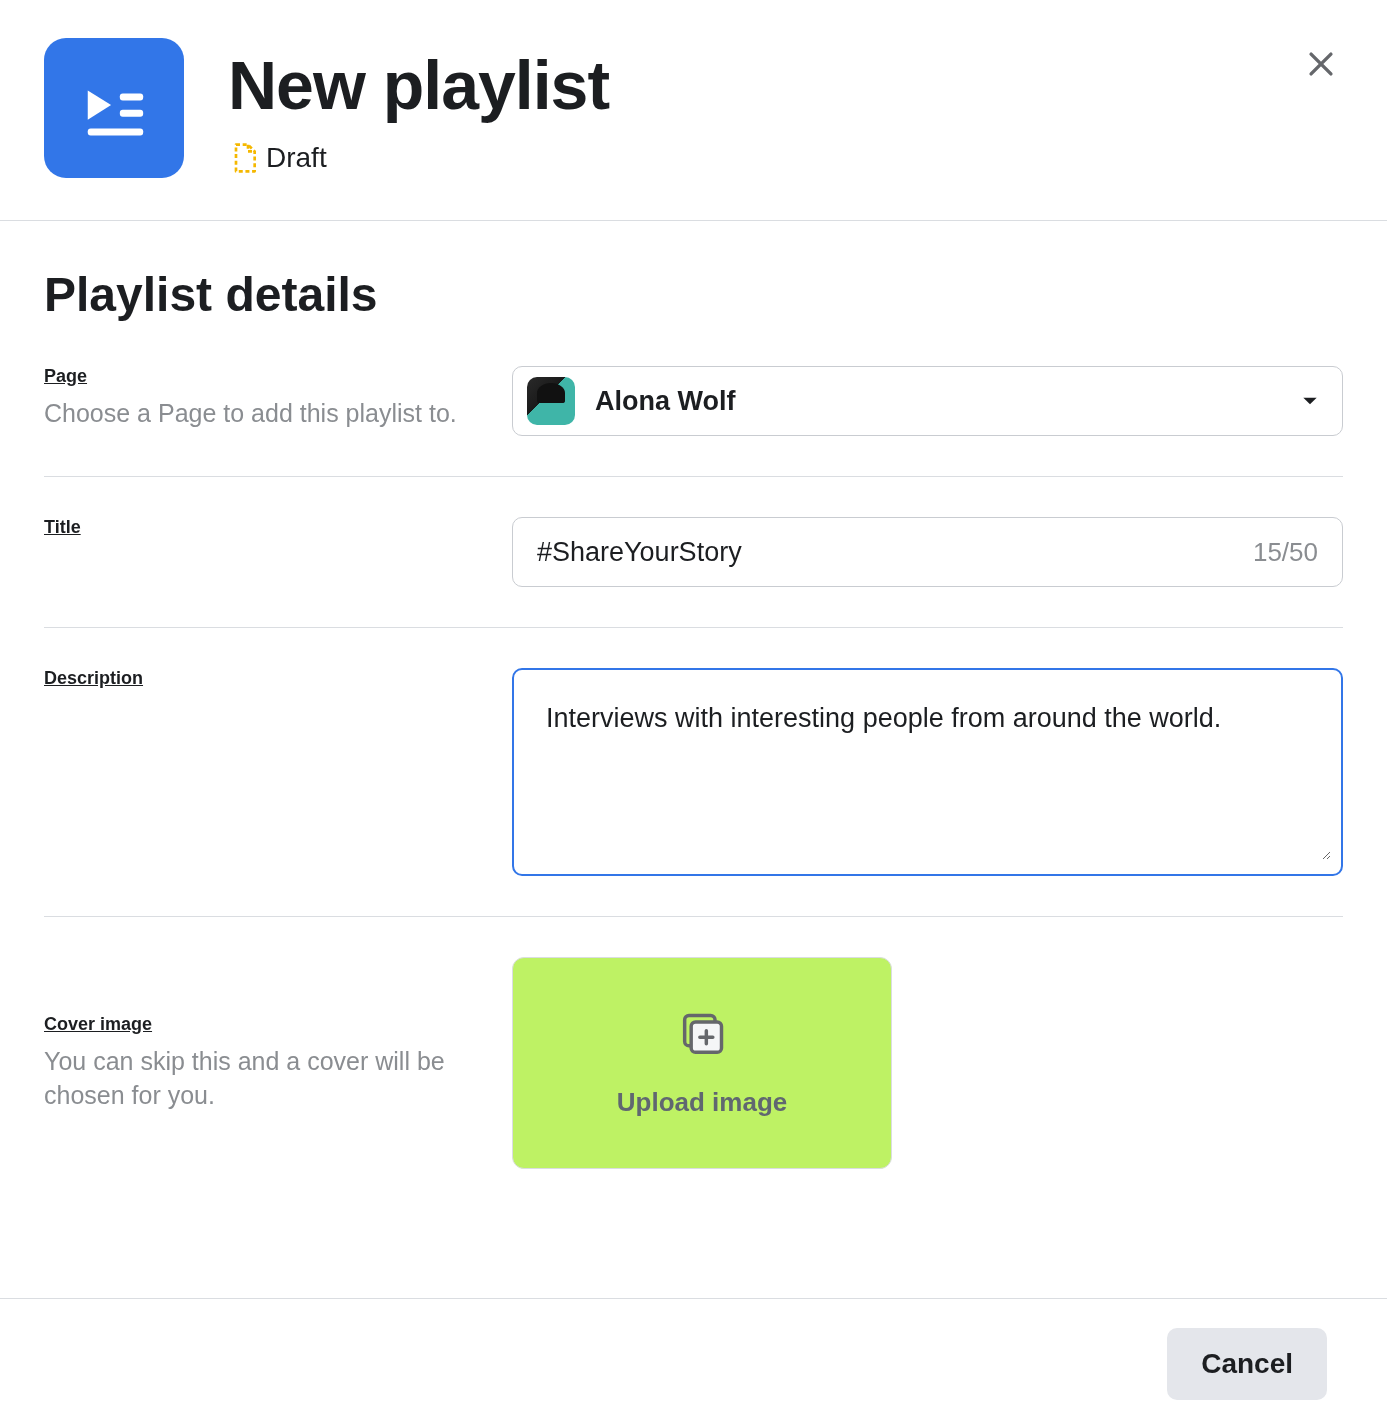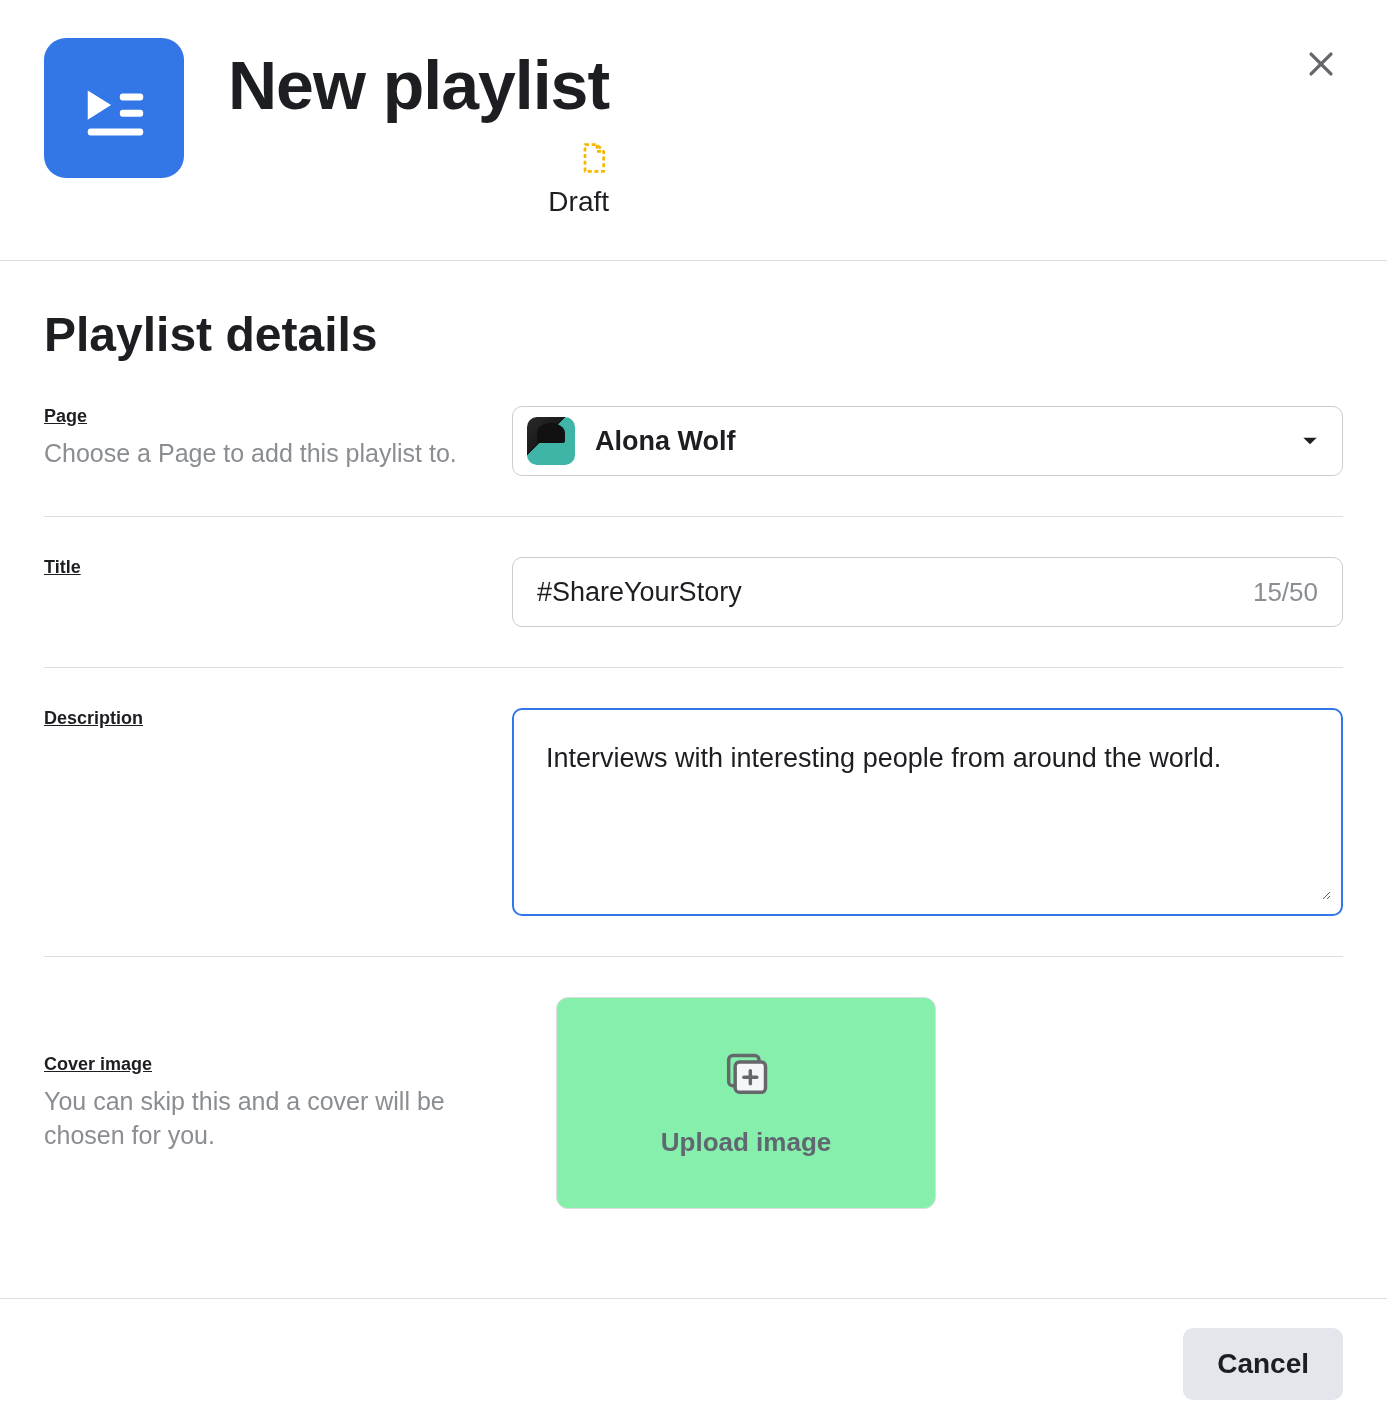--- a/index.html
+++ b/index.html
@@ -35,24 +35,23 @@
     padding-top: 8px;
   }
   .title {
     font-size: 68px;
     font-weight: 700;
     letter-spacing: -1px;
     color: #1c1e21;
   }
   .status-row {
     display: flex;
-    align-items: flex-end;
-    gap: 12px;
+    align-items: center;
+    gap: 6px;
     margin-top: 18px;
-    flex-direction: column;
   }
   .status-icon svg { width: 32px; height: 32px; display:block; }
   .status-text {
     font-size: 28px;
     color: #1c1e21;
   }
   .close-btn {
     position: absolute;
     top: 36px;
     right: 38px;
@@ -182,49 +181,48 @@
     font-family: inherit;
     color: #1c1e21;
     padding: 20px 22px;
     border-radius: 8px;
     line-height: 1.35;
   }
 
   .upload-box {
     width: 380px;
     height: 212px;
-    background: #86efac;
+    background: #bef264;
     border: 1px solid #dadde1;
     border-radius: 12px;
     display: flex;
     flex-direction: column;
     align-items: center;
     justify-content: center;
     gap: 22px;
     cursor: pointer;
-    margin-left: 44px;
   }
   .upload-box svg { width: 52px; height: 52px; color:#65676b; }
   .upload-text {
     font-size: 26px;
     font-weight: 600;
     color: #606770;
   }
 
   .footer {
     position: absolute;
     bottom: 0;
     left: 0;
     right: 0;
     height: 130px;
     border-top: 1px solid #dadde1;
     display: flex;
     align-items: center;
     justify-content: flex-end;
-    padding: 0 44px;
+    padding: 0 60px;
     gap: 16px;
     background: linear-gradient(to bottom, rgba(255,255,255,0.6), #fff 40%);
   }
   .btn {
     height: 72px;
     padding: 0 34px;
     border-radius: 10px;
     font-size: 28px;
     font-weight: 600;
     border: none;

